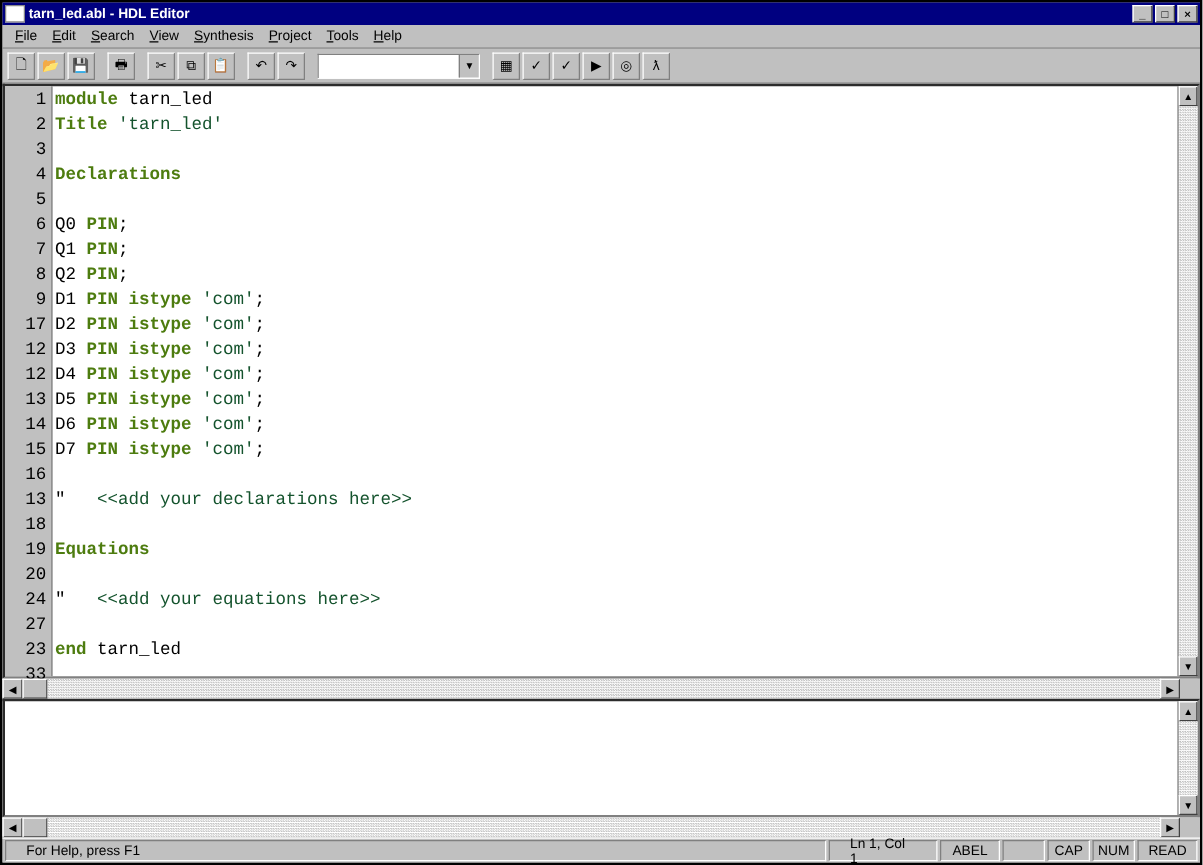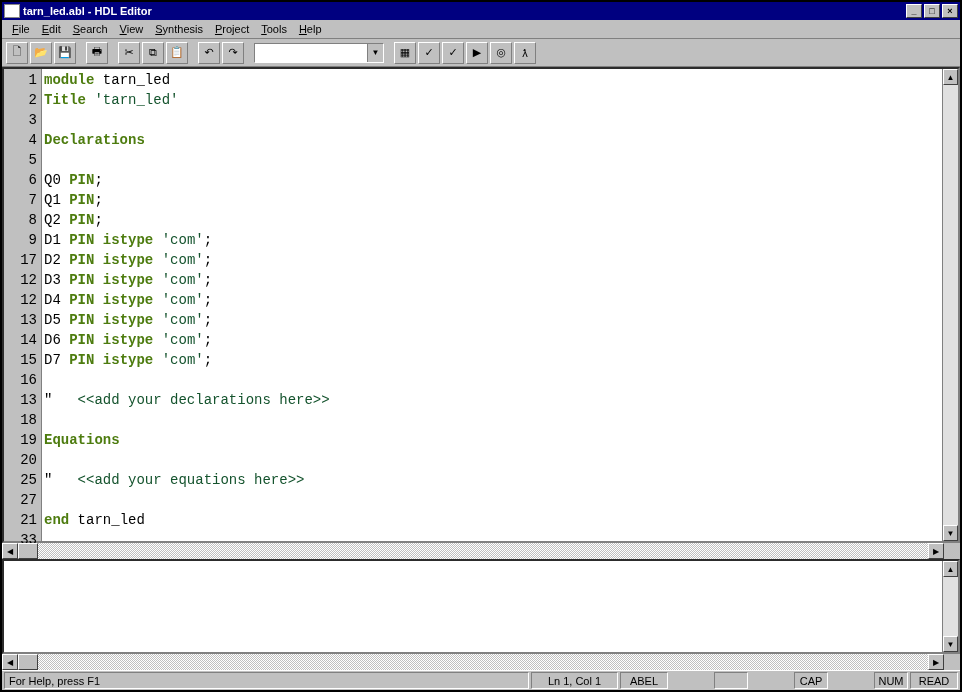--- a/index.html
+++ b/index.html
@@ -44,25 +44,25 @@
 .output .content{ flex:1;}
 .output .vscroll{border-left:1px solid #808080;}
 
 .hscroll2{ height:16px; display:flex; background:#c0c0c0;}
 .hscroll2 .sbtn{width:16px;}
 .hscroll2 .strack{flex:1; background: repeating-conic-gradient(#c0c0c0 0% 25%, #fff 0% 50%) 50% / 2px 2px;}
 .hscroll2 .thumb{width:20px; background:#c0c0c0; border:1px solid #fff;border-right-color:#404040;border-bottom-color:#404040;}
 
 
 .statusbar { height: 20px; background:#c0c0c0; display:flex; align-items:center; border-top:1px solid #fff; padding:0 2px; gap:2px;}
-.statusbar .pane { border: 1px solid #808080; border-right-color:#fff; border-bottom-color:#fff; height:17px; display:flex;align-items:center; padding:0 4px; font-size:11px;}
+.statusbar .pane { border: 1px solid #808080; border-right-color:#fff; border-bottom-color:#fff; height:17px; display:flex;align-items:center; padding:0 16px; font-size:11px;}
 .statusbar .help{ flex:1;}
 .statusbar .fixed{ width:87px; justify-content:center;}
 .statusbar .small{ width:48px; justify-content:center;}
-.statusbar .smaller{ width:34px; justify-content:center;margin-left:44px;}
+.statusbar .smaller{ width:34px; justify-content:center;}
 </style>
 </head>
 <body>
 
 <div class="window">
 
   <div class="titlebar">
     <div class="icon"></div>
     <div class="text">tarn_led.abl - HDL Editor</div>
     <div class="btns">
@@ -125,23 +125,23 @@
         <div>12</div>
         <div>12</div>
         <div>13</div>
         <div>14</div>
         <div>15</div>
         <div>16</div>
         <div>13</div>
         <div>18</div>
         <div>19</div>
         <div>20</div>
-        <div>25</div>
+        <div>24</div>
         <div>27</div>
-        <div>21</div>
+        <div>23</div>
         <div>33</div>
       </div>
     <div class="code" id="code"><div class="line"><span class="kw">module</span><span> tarn_led</span></div><div class="line"><span class="kw">Title</span><span> </span><span class="str">'tarn_led'</span></div><div class="line"></div><div class="line"><span class="kw">Declarations</span></div><div class="line"></div><div class="line"><span>Q0 </span><span class="kw">PIN</span><span>;</span></div><div class="line"><span>Q1 </span><span class="kw">PIN</span><span>;</span></div><div class="line"><span>Q2 </span><span class="kw">PIN</span><span>;</span></div><div class="line"><span>D1 </span><span class="kw">PIN</span><span> </span><span class="kw">istype</span><span> </span><span class="str">'com'</span><span>;</span></div><div class="line"><span>D2 </span><span class="kw">PIN</span><span> </span><span class="kw">istype</span><span> </span><span class="str">'com'</span><span>;</span></div><div class="line"><span>D3 </span><span class="kw">PIN</span><span> </span><span class="kw">istype</span><span> </span><span class="str">'com'</span><span>;</span></div><div class="line"><span>D4 </span><span class="kw">PIN</span><span> </span><span class="kw">istype</span><span> </span><span class="str">'com'</span><span>;</span></div><div class="line"><span>D5 </span><span class="kw">PIN</span><span> </span><span class="kw">istype</span><span> </span><span class="str">'com'</span><span>;</span></div><div class="line"><span>D6 </span><span class="kw">PIN</span><span> </span><span class="kw">istype</span><span> </span><span class="str">'com'</span><span>;</span></div><div class="line"><span>D7 </span><span class="kw">PIN</span><span> </span><span class="kw">istype</span><span> </span><span class="str">'com'</span><span>;</span></div><div class="line"></div><div class="line"><span>" </span><span class="str">  &lt;&lt;add your declarations here&gt;&gt;</span></div><div class="line"></div><div class="line"><span class="kw">Equations</span></div><div class="line"></div><div class="line"><span>" </span><span class="str">  &lt;&lt;add your equations here&gt;&gt;</span></div><div class="line"></div><div class="line"><span class="kw">end</span><span> tarn_led</span></div><div class="line"></div></div>
     <div class="vscroll">
       <div class="sbtn">▲</div>
       <div class="strack"></div>
       <div class="sbtn">▼</div>
     </div>
   </div>
   <div class="hscroll2">

